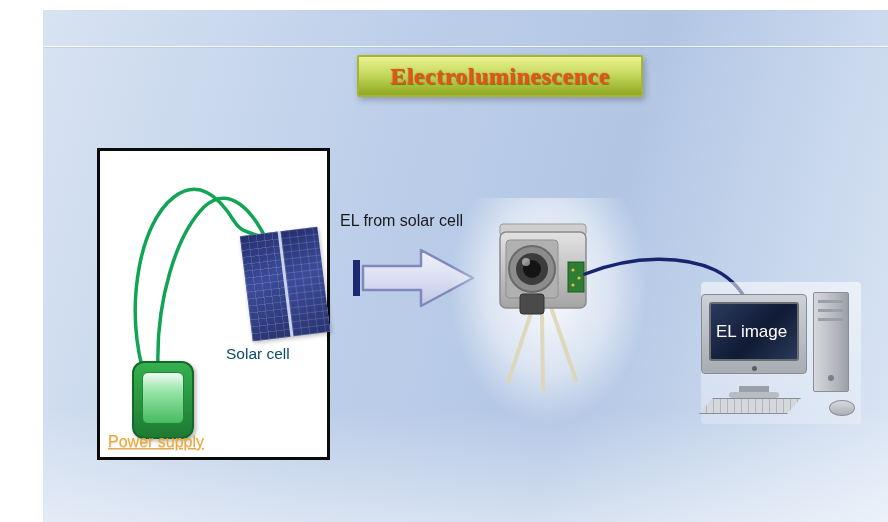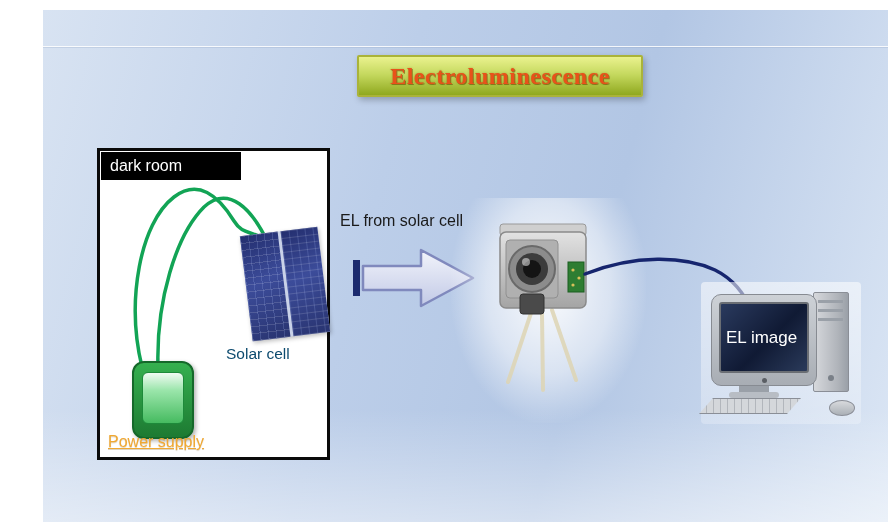--- a/index.html
+++ b/index.html
@@ -109,23 +109,23 @@
   }
   .tower::before{
     content:"";position:absolute;left:4px;right:5px;top:7px;height:24px;
     background:repeating-linear-gradient(to bottom,#9aa0a8 0 3px, transparent 3px 9px);
   }
   .tower::after{
     content:"";position:absolute;left:50%;bottom:10px;width:6px;height:6px;margin-left:-3px;
     border-radius:50%;background:#7a8088;
   }
   .monitor{
-    position:absolute;left:10px;top:12px;width:106px;height:92px;
+    position:absolute;left:0px;top:12px;width:106px;height:80px;
     background:linear-gradient(#cdd1d6,#a8adb4);
-    border:1px solid #878b92;border-radius:10px;box-sizing:border-box;
+    border:1px solid #878b92;border-radius:4px;box-sizing:border-box;
   }
   .monitor::after{
     content:"";position:absolute;left:50%;bottom:2px;width:5px;height:5px;margin-left:-2px;
     border-radius:50%;background:#5a5e64;
   }
   .screen{
     position:absolute;left:7px;right:7px;top:7px;bottom:12px;
     border:2px solid #6a6e74;border-radius:3px;
     background:linear-gradient(135deg,#2a3a5e 0%,#101a34 55%,#2a3a5a 100%);
     display:flex;align-items:center;
@@ -170,23 +170,20 @@
       <div class="panel"></div>
       <div class="panel"></div>
     </div>
     <div class="solar-label">Solar cell</div>
 
     <div class="power-supply">
       <div class="ps-screen"></div>
     </div>
     <div class="power-label">Power supply</div>
 
-    <div class="dark-room-label">
-      <span>dark room</span>
-    </div>
   </div>
 
   <div class="el-text">EL from solar cell</div>
 
   <svg class="arrow-svg" width="140" height="84" viewBox="0 0 140 84">
     <defs>
       <linearGradient id="arrowGrad" x1="0" y1="0" x2="0" y2="1">
         <stop offset="0" stop-color="#f2f4fb"></stop>
         <stop offset="1" stop-color="#c2c9e6"></stop>
       </linearGradient>

